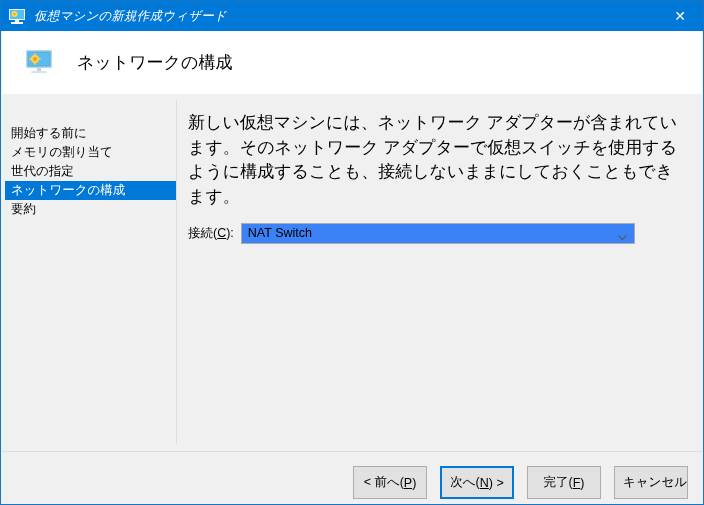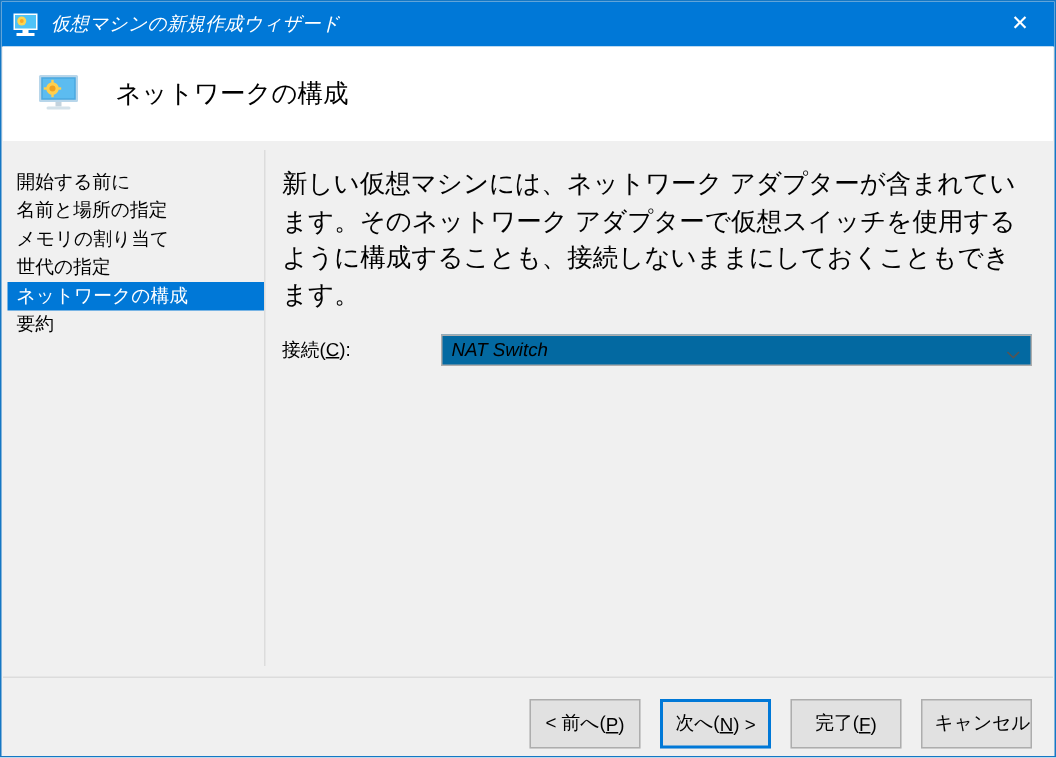--- a/index.html
+++ b/index.html
@@ -91,21 +91,21 @@
     left: 1px; top: 93px;
     width: 700px;
     height: 357px;
     background: #f0f0f0;
   }
   .sidebar {
     position: absolute;
     left: 0; top: 0;
     width: 174px;
     height: 357px;
-    padding-top: 18px;
+    padding-top: 30px;
     box-sizing: border-box;
   }
   .divider-v {
     position: absolute;
     left: 174px; top: 6px;
     width: 1px;
     height: 344px;
     background: #dcdcdc;
   }
   .nav-item {
@@ -139,41 +139,39 @@
     font-size: 17px;
     color: #000000;
     line-height: 1.45;
     width: 497px;
     margin: 0 0 13px 0;
   }
   .field-row {
     display: flex;
     align-items: center;
     margin-top: 2px;
-    justify-content: space-between;
   }
   .field-label {
     font-size: 12.5px;
     color: #000000;
     margin-right: 7px;
     white-space: nowrap;
   }
   .field-label u {
     text-decoration: underline;
   }
   .combo {
     position: relative;
     width: 394px;
     height: 21px;
-    background: #0369a1;
+    background: #3b82f6;
     border: 1px solid #acacac;
     box-sizing: border-box;
     display: flex;
     align-items: center;
-    font-style: italic;
   }
   .combo-value {
     font-size: 12.5px;
     color: #000000;
     padding-left: 6px;
     white-space: nowrap;
   }
   .combo-arrow {
     position: absolute;
     right: 7px; top: 50%;
@@ -266,21 +264,20 @@
         </g>
       </svg>
     </div>
     <div class="header-title">ネットワークの構成</div>
   </div>
 
   <div class="body">
 
     <div class="sidebar">
       <div class="nav-item">開始する前に</div>
-      <div class="nav-item">名前と場所の指定</div>
       <div class="nav-item">メモリの割り当て</div>
       <div class="nav-item">世代の指定</div>
       <div class="nav-item selected">ネットワークの構成</div>
       <div class="nav-item">要約</div>
     </div>
 
     <div class="divider-v"></div>
 
     <div class="content">
       <p class="content-desc">新しい仮想マシンには、ネットワーク アダプターが含まれています。そのネットワーク アダプターで仮想スイッチを使用するように構成することも、接続しないままにしておくこともできます。</p>

